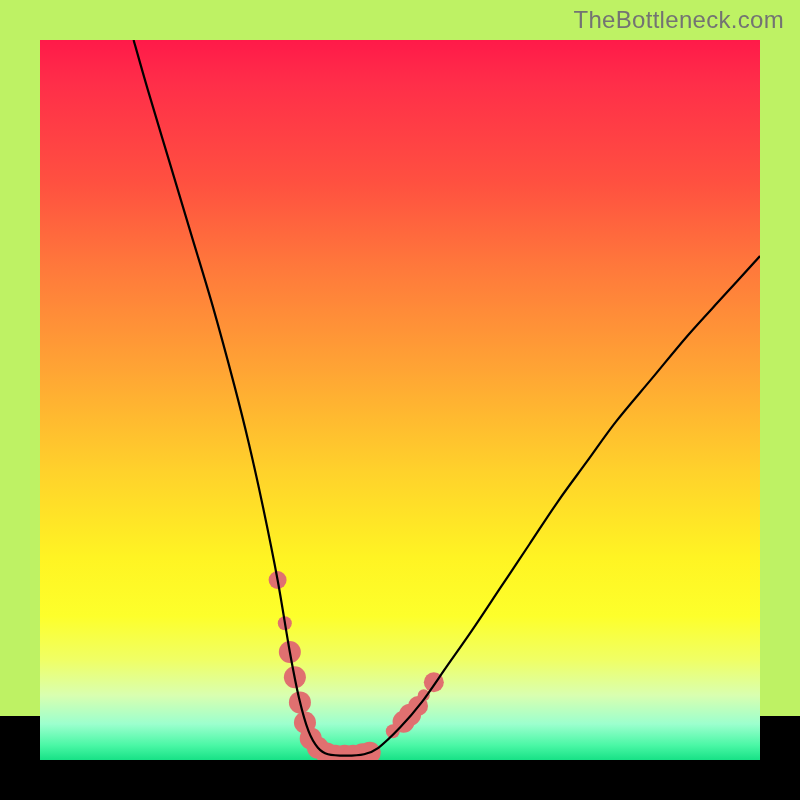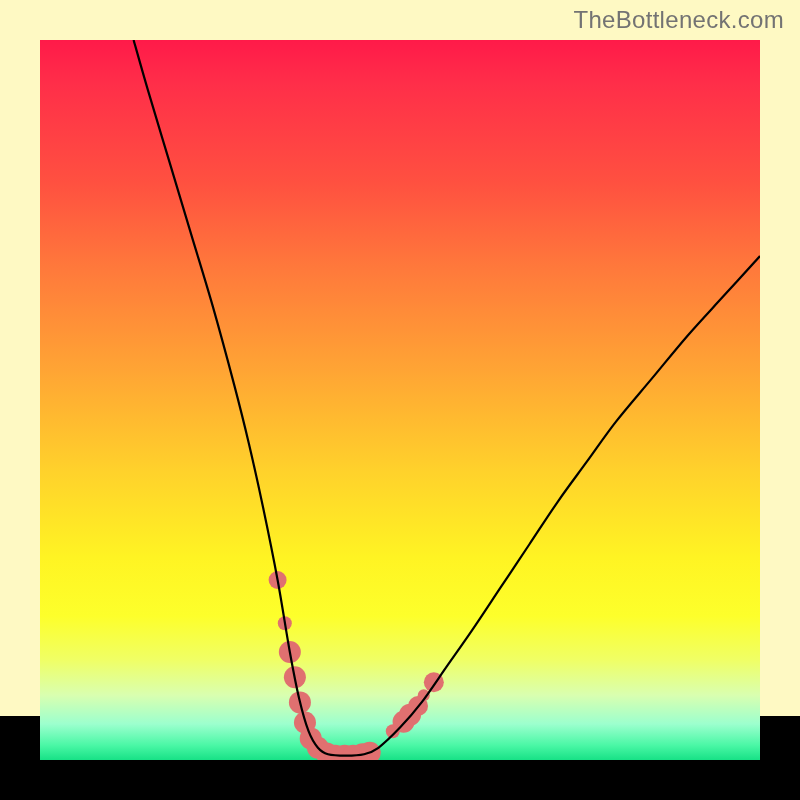--- a/index.html
+++ b/index.html
@@ -1,21 +1,21 @@
 <!DOCTYPE html>
 <html><head>
 <meta charset="utf-8">
 <style>
   * { margin: 0; padding: 0; box-sizing: border-box; }
   html, body { width: 800px; height: 800px; overflow: hidden; background: #000; font-family: Arial, Helvetica, sans-serif; }
   .stage {
     position: relative;
     width: 800px;
     height: 716px;
-    background: #fef9c3;
+    background: #bef264;
   }
   .watermark {
     position: absolute;
     top: 6px;
     right: 16px;
     color: #737373;
     font-size: 24px;
     font-weight: 400;
     letter-spacing: 0.3px;
     z-index: 10;

